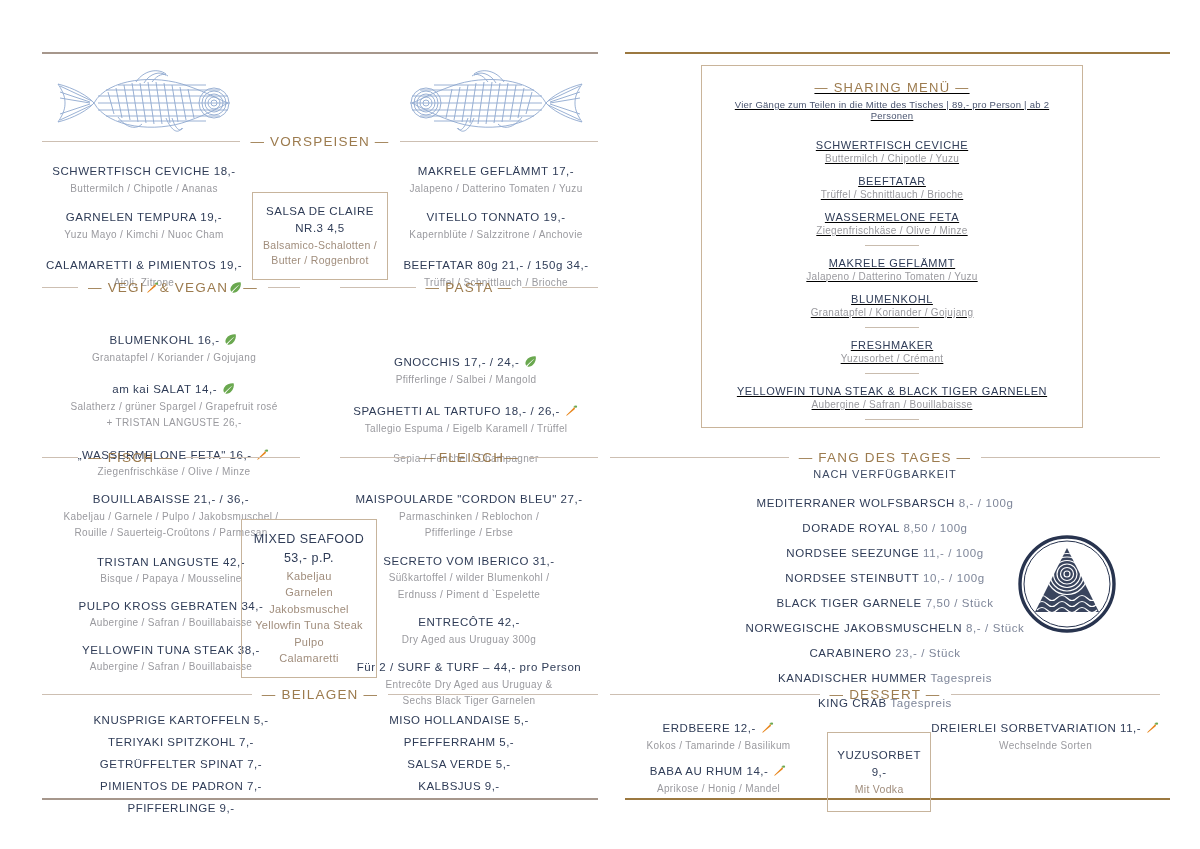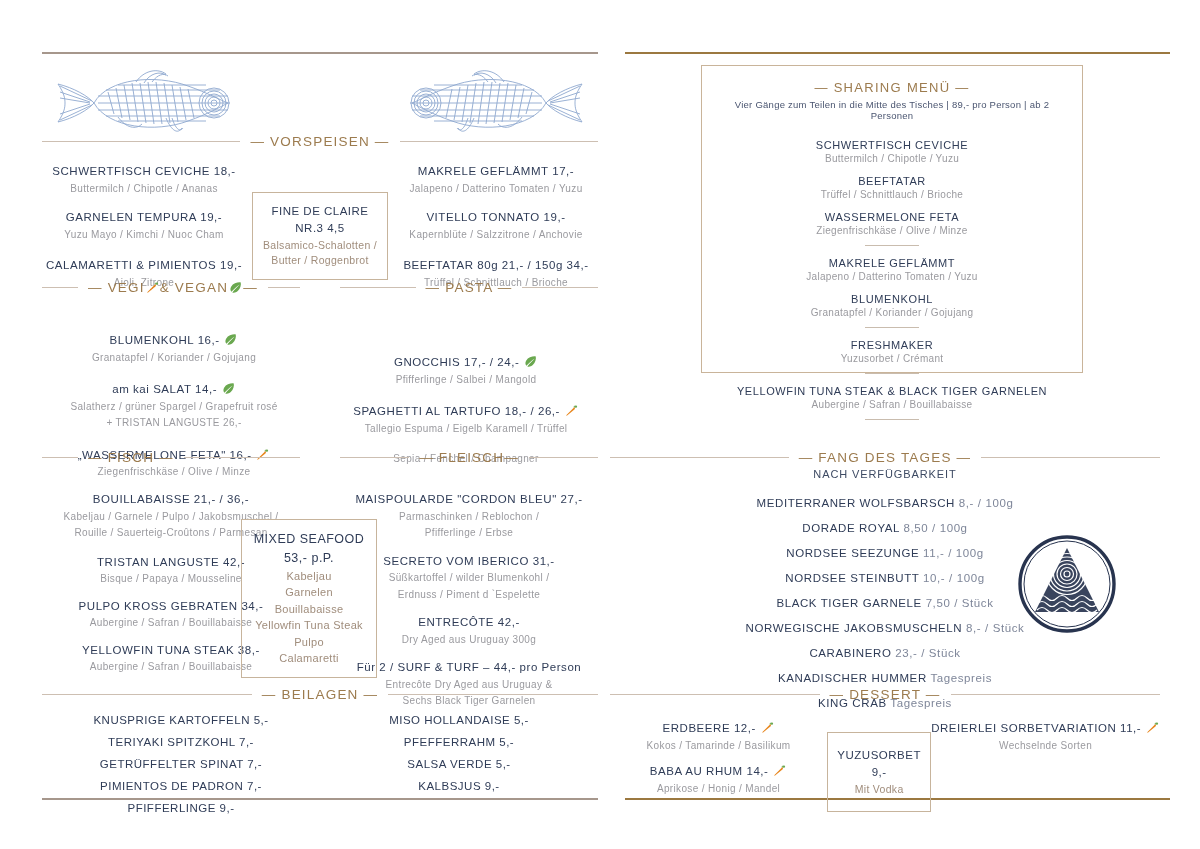--- a/index.html
+++ b/index.html
@@ -74,22 +74,22 @@
   
   .cols { display: flex; }
   .col { flex: 1 1 0; }
 
   
   .fish { width: 200px; height: 82px; }
   .fish svg { width: 100%; height: 100%; display: block; }
 
   
   .sharing {
-    position: absolute; left: 76px; top: 13px; width: 382px; height: 308px;
-    border: 1px solid #c9b49a; padding: 14px 16px;
+    position: absolute; left: 76px; top: 13px; width: 382px; height: 363px;
+    border: 1px solid #c9b49a; padding: 14px 16px; text-decoration: underline;
   }
   .sharing .sm-title {
     text-align: center; color: #9c7b4e; font-size: 13px; letter-spacing: 1.3px;
   }
   .sharing .sm-sub {
     text-align: center; color: #4a5570; font-size: 9.5px; letter-spacing: .25px; margin-top: 4px;
   }
   .sharing .course { text-align: center; margin-top: 11px; }
   .sharing .course .cn { color: #2f3c57; font-size: 11px; letter-spacing: .6px; }
   .sharing .course .cd { color: #9a9a9f; font-size: 10px; letter-spacing: .3px; margin-top: 2px; }
@@ -183,21 +183,21 @@
           <div class="nm">GARNELEN TEMPURA  19,-</div>
           <div class="ds">Yuzu Mayo / Kimchi / Nuoc Cham</div>
         </div>
         <div class="dish">
           <div class="nm">CALAMARETTI &amp; PIMIENTOS 19,-</div>
           <div class="ds">Aioli, Zitrone</div>
         </div>
       </div>
       <div class="col" style="flex:0 0 136px;padding-top:28px;">
         <div class="box">
-          <div class="bt">FINE DE CLAIRE</div>
+          <div class="bt">SALSA DE CLAIRE</div>
           <div class="bt">NR.3   4,5</div>
           <div class="bd">Balsamico-Schalotten /</div>
           <div class="bd">Butter / Roggenbrot</div>
         </div>
       </div>
       <div class="col" style="padding-left:6px;">
         <div class="dish">
           <div class="nm">MAKRELE GEFLÄMMT 17,-</div>
           <div class="ds">Jalapeno / Datterino Tomaten / Yuzu</div>
         </div>
@@ -318,21 +318,21 @@
         <div class="nm">YELLOWFIN TUNA STEAK  38,-</div>
         <div class="ds">Aubergine / Safran / Bouillabaisse</div>
       </div>
     </div>
 
     <div style="position:absolute;left:199px;top:467px;width:136px;" class="box">
       <div class="bt" style="font-size:12.5px;">MIXED SEAFOOD</div>
       <div class="bt" style="font-size:12.5px;">53,- p.P.</div>
       <div class="bd" style="font-size:11px;">Kabeljau</div>
       <div class="bd" style="font-size:11px;">Garnelen</div>
-      <div class="bd" style="font-size:11px;">Bouillabaisse</div>
+      <div class="bd" style="font-size:11px;">Jakobsmuschel</div>
       <div class="bd" style="font-size:11px;">Yellowfin Tuna Steak</div>
       <div class="bd" style="font-size:11px;">Pulpo</div>
       <div class="bd" style="font-size:11px;">Calamaretti</div>
     </div>
 
     <div style="position:absolute;left:298px;top:440px;width:258px;">
       <div class="dish" style="margin-bottom:13px;">
         <div class="nm">MAISPOULARDE "CORDON BLEU" 27,-</div>
         <div class="ds">Parmaschinken / Reblochon /</div>
         <div class="ds">Pfifferlinge / Erbse</div>

